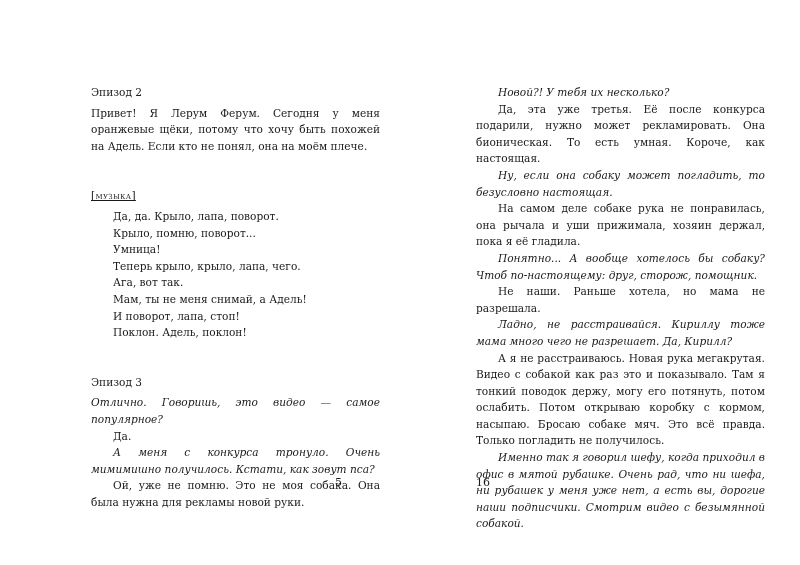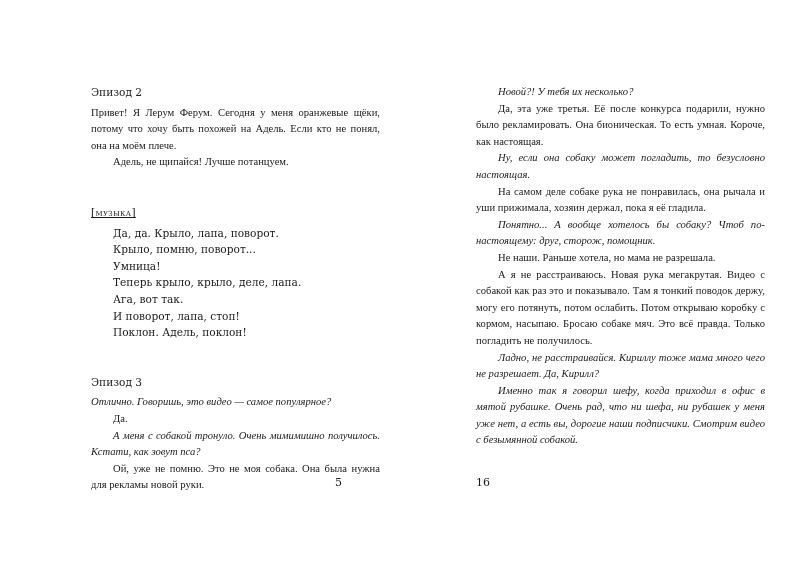--- a/index.html
+++ b/index.html
@@ -4,72 +4,72 @@
 <style>
   html, body { margin:0; padding:0; background:#ffffff; }
   body { width:800px; height:565px; position:relative; overflow:hidden;
          font-family:"DejaVu Serif", "Liberation Serif", serif; color:#1a1a1a; }
   .page { position:absolute; top:0; width:400px; height:565px; }
   .page.left { left:0; }
   .page.right { left:400px; }
   .col { position:absolute; font-size:10.6px; line-height:16.6px; }
   .left .col { left:91px; top:84px; width:289px; }
   .right .col { left:76px; top:84px; width:289px; }
-  .p { margin:0; text-align:justify;font-family:Liberation Serif, serif; }
+  .p { margin:0; text-align:justify; }
   .ind { text-indent:22px; }
   .it { font-style:italic; }
   .head { margin:0; }
   .song { margin:0; padding-left:22px; }
   .sc { font-variant:small-caps; letter-spacing:0.3px;text-decoration:underline; }
   .gap2 { height:33px; }
   .small { height:4px; }
   .pagenum { position:absolute; top:476px; font-size:11px; }
   .left .pagenum { left:335px; }
   .right .pagenum { left:76px; }
 </style>
 </head>
 <body>
 
 <div class="page left">
   <div class="col">
     <p class="head">Эпизод 2</p>
     <div class="small"></div>
     <p class="p">Привет! Я Лерум Ферум. Сегодня у меня оранжевые щёки, потому что хочу быть похожей на Адель. Если кто не понял, она на моём плече.</p>
-    <p class="p ind">Адель, не щипайся! Лучше потанцуем.</p>
     <div class="gap2"></div>
     <p class="head sc">[музыка]</p>
     <div class="small"></div>
     <div>
       <p class="song">Да, да. Крыло, лапа, поворот.</p>
       <p class="song">Крыло, помню, поворот...</p>
       <p class="song">Умница!</p>
-      <p class="song">Теперь крыло, крыло, деле, лапа.</p>
+      <p class="song">Теперь крыло, крыло, лапа, чего.</p>
       <p class="song">Ага, вот так.</p>
+      <p class="song">Мам, ты не меня снимай, а Адель!</p>
       <p class="song">И поворот, лапа, стоп!</p>
       <p class="song">Поклон. Адель, поклон!</p>
     </div>
     <div class="gap2"></div>
     <p class="head">Эпизод 3</p>
     <div class="small"></div>
     <p class="p it">Отлично. Говоришь, это видео — самое популярное?</p>
     <p class="p ind">Да.</p>
-    <p class="p ind it">А меня с собакой тронуло. Очень мимимишно получилось. Кстати, как зовут пса?</p>
+    <p class="p ind it">А меня с конкурса тронуло. Очень мимимишно получилось. Кстати, как зовут пса?</p>
     <p class="p ind">Ой, уже не помню. Это не моя собака. Она была нужна для рекламы новой руки.</p>
   </div>
   <div class="pagenum">5</div>
 </div>
 
 <div class="page right">
   <div class="col">
     <p class="p ind it">Новой?! У тебя их несколько?</p>
-    <p class="p ind">Да, эта уже третья. Её после конкурса подарили, нужно было рекламировать. Она бионическая. То есть умная. Короче, как настоящая.</p>
+    <p class="p ind">Да, эта уже третья. Её после конкурса подарили, нужно может рекламировать. Она бионическая. То есть умная. Короче, как настоящая.</p>
     <p class="p ind it">Ну, если она собаку может погладить, то безусловно настоящая.</p>
     <p class="p ind">На самом деле собаке рука не понравилась, она рычала и уши прижимала, хозяин держал, пока я её гладила.</p>
     <p class="p ind it">Понятно... А вообще хотелось бы собаку? Чтоб по-настоящему: друг, сторож, помощник.</p>
     <p class="p ind">Не наши. Раньше хотела, но мама не разрешала.</p>
+    <p class="p ind it">Ладно, не расстраивайся. Кириллу тоже мама много чего не разрешает. Да, Кирилл?</p>
     <p class="p ind">А я не расстраиваюсь. Новая рука мегакрутая. Видео с собакой как раз это и показывало. Там я тонкий поводок держу, могу его потянуть, потом ослабить. Потом открываю коробку с кормом, насыпаю. Бросаю собаке мяч. Это всё правда. Только погладить не получилось.</p>
-    <p class="p ind it">Ладно, не расстраивайся. Кириллу тоже мама много чего не разрешает. Да, Кирилл?</p>
     <p class="p ind it">Именно так я говорил шефу, когда приходил в офис в мятой рубашке. Очень рад, что ни шефа, ни рубашек у меня уже нет, а есть вы, дорогие наши подписчики. Смотрим видео с безымянной собакой.</p>
     <div class="gap2"></div>
 
   </div>
   <div class="pagenum">16</div>
 </div>
 
 </body></html>

